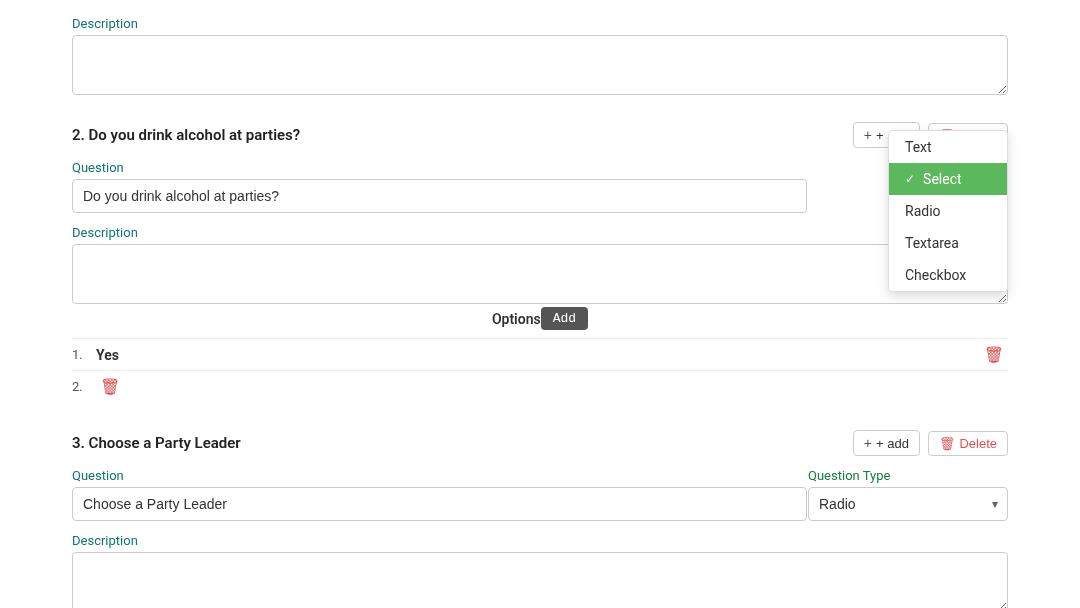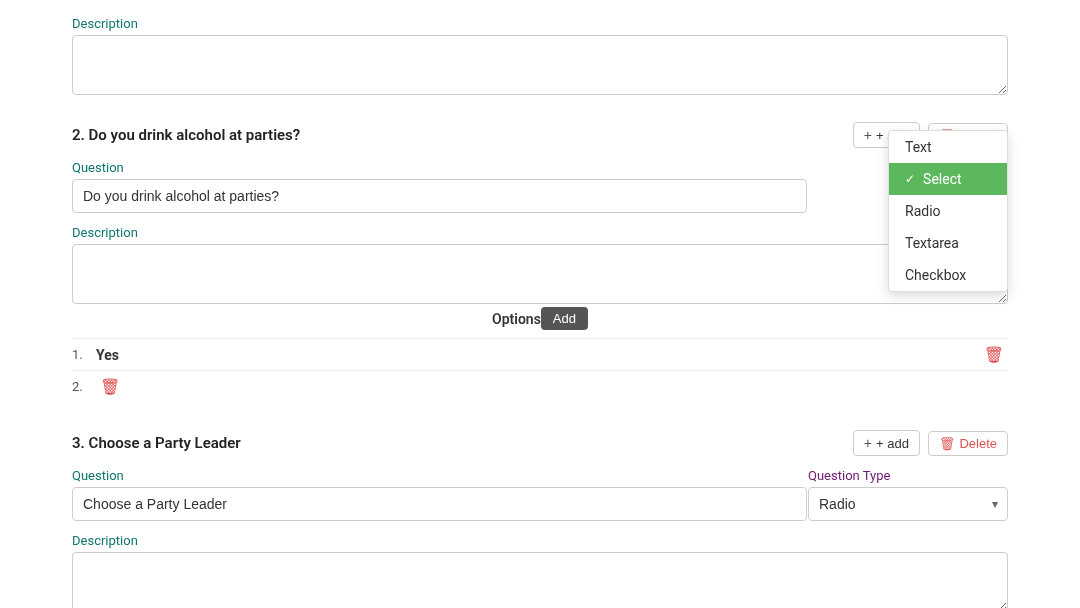--- a/index.html
+++ b/index.html
@@ -106,21 +106,21 @@
     }
     .question-field {
       flex: 1;
     }
     .question-type-field {
       width: 200px;
       flex-shrink: 0;
     }
     .question-type-field label {
       font-size: 13px;
-      color: #701a75;
+      color: #15803d;
       margin-bottom: 4px;
       display: block;
     }
     .select-wrapper {
       position: relative;
     }
     .select-input {
       width: 100%;
       border: 1px solid #ccc;
       border-radius: 4px;
@@ -154,20 +154,21 @@
       color: #333;
     }
     .btn-add-option {
       background: #555;
       color: #fff;
       border: none;
       border-radius: 4px;
       padding: 4px 12px;
       font-size: 13px;
       cursor: pointer;
+      font-family: Liberation Mono, monospace;
     }
     .option-row {
       display: flex;
       align-items: center;
       border-top: 1px solid #eee;
       padding: 6px 0;
     }
     .option-number {
       font-size: 13px;
       color: #555;

